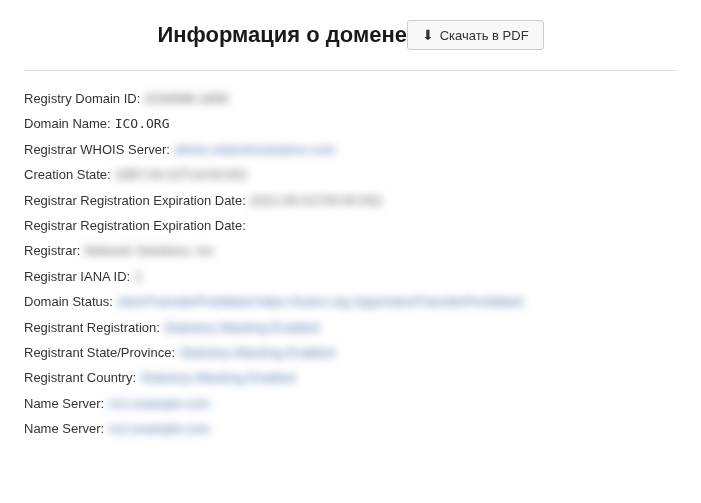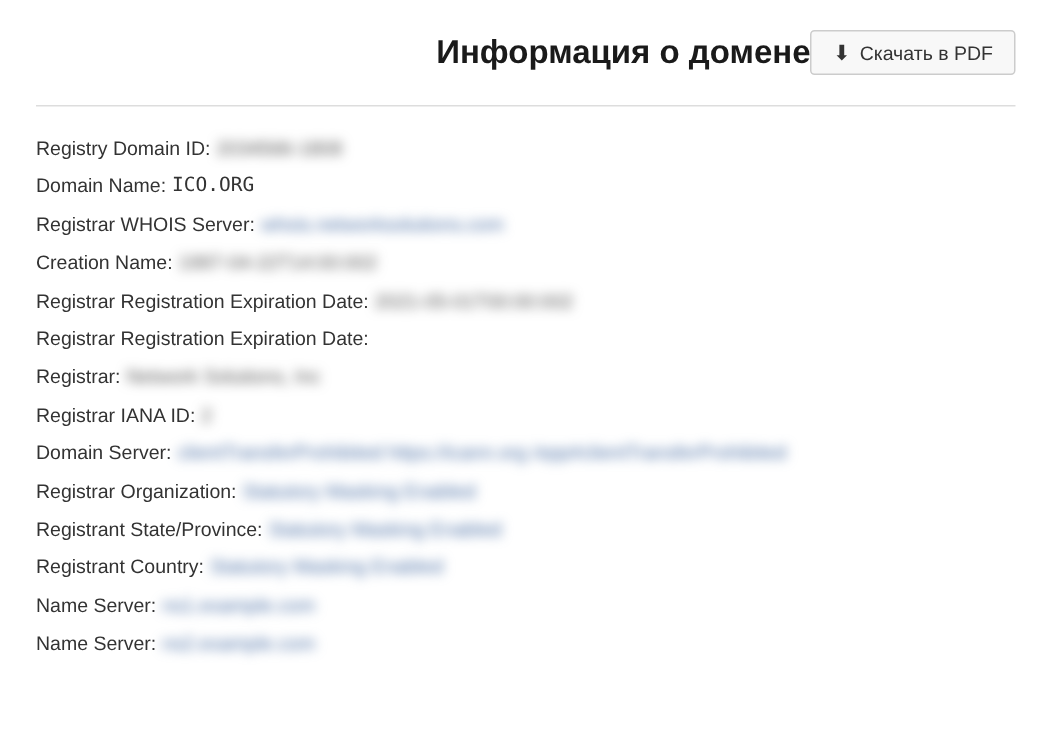--- a/index.html
+++ b/index.html
@@ -12,21 +12,21 @@
       font-family: Arial, sans-serif;
       background: #ffffff;
       width: 701px;
       min-height: 503px;
       padding: 20px 24px;
     }
 
     .header {
       display: flex;
       align-items: center;
-      justify-content: flex-end;
+      justify-content: center;
       margin-bottom: 20px;
     }
 
     .page-title {
       font-size: 22px;
       font-weight: bold;
       color: #1a1a1a;
     }
 
     .download-btn {
@@ -105,45 +105,45 @@
     </div>
     <div class="whois-row">
       <span class="whois-label">Domain Name:</span>
       <span class="" style="font-family: monospace;"> ICO.ORG</span>
     </div>
     <div class="whois-row">
       <span class="whois-label">Registrar WHOIS Server:</span>
       <span class="link-value blurred"> whois.networksolutions.com</span>
     </div>
     <div class="whois-row">
-      <span class="whois-label">Creation Name:</span>
+      <span class="whois-label">Creation State:</span>
       <span class="blurred"> 1997-04-22T14:00:002</span>
     </div>
     <div class="whois-row">
       <span class="whois-label">Registrar Registration Expiration Date:</span>
       <span class="blurred"> 2021-05-01T00:00:002</span>
     </div>
     <div class="whois-row">
       <span class="whois-label">Registrar Registration Expiration Date:</span>
       <span class=""> </span>
     </div>
     <div class="whois-row">
       <span class="whois-label">Registrar:</span>
       <span class="blurred"> Network Solutions, Inc</span>
     </div>
     <div class="whois-row">
       <span class="whois-label">Registrar IANA ID:</span>
       <span class="blurred"> 2</span>
     </div>
     <div class="whois-row">
-      <span class="whois-label">Domain Server:</span>
+      <span class="whois-label">Domain Status:</span>
       <span class="link-value blurred"> clientTransferProhibited https://icann.org /epp#clientTransferProhibited</span>
     </div>
     <div class="whois-row">
-      <span class="whois-label">Registrar Organization:</span>
+      <span class="whois-label">Registrant Registration:</span>
       <span class="link-value blurred"> Statutory Masking Enabled</span>
     </div>
     <div class="whois-row">
       <span class="whois-label">Registrant State/Province:</span>
       <span class="link-value blurred"> Statutory Masking Enabled</span>
     </div>
     <div class="whois-row">
       <span class="whois-label">Registrant Country:</span>
       <span class="link-value blurred"> Statutory Masking Enabled</span>
     </div>

